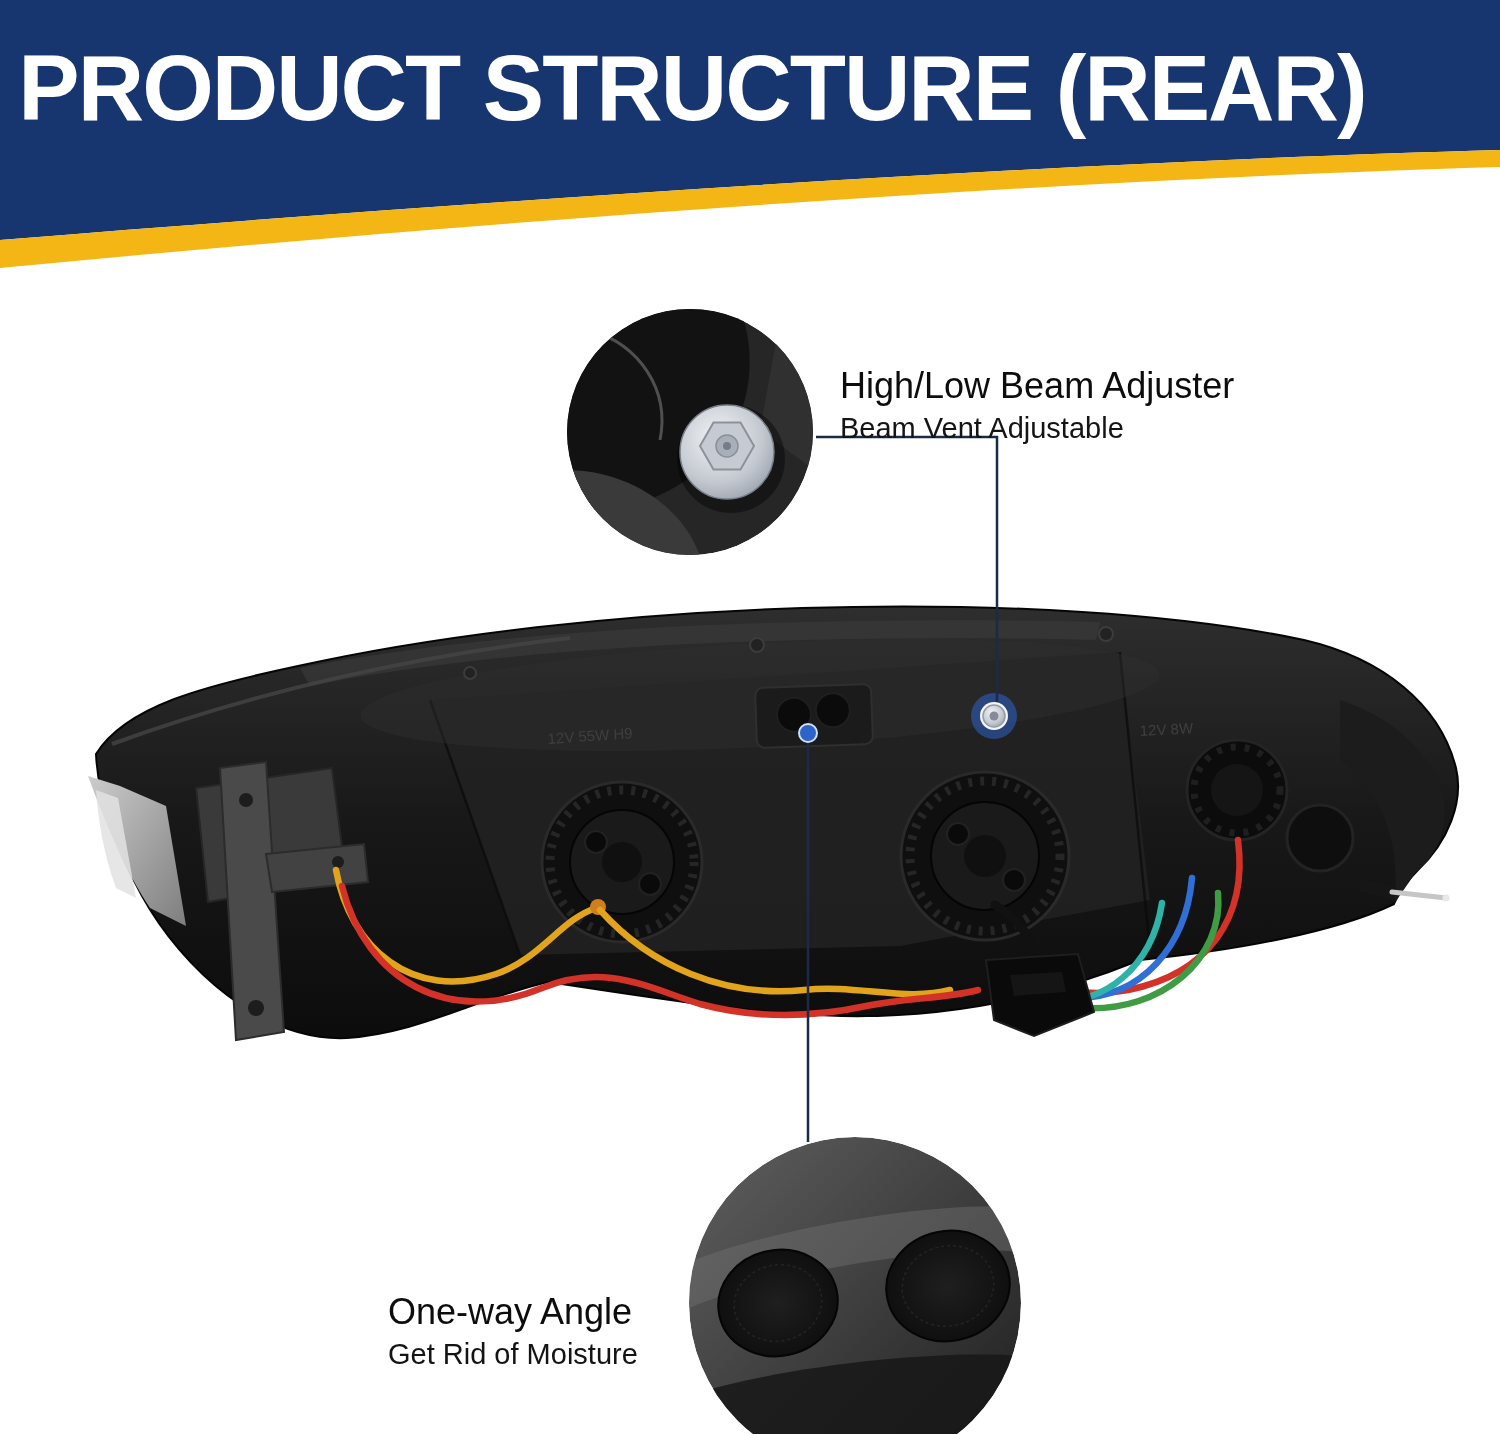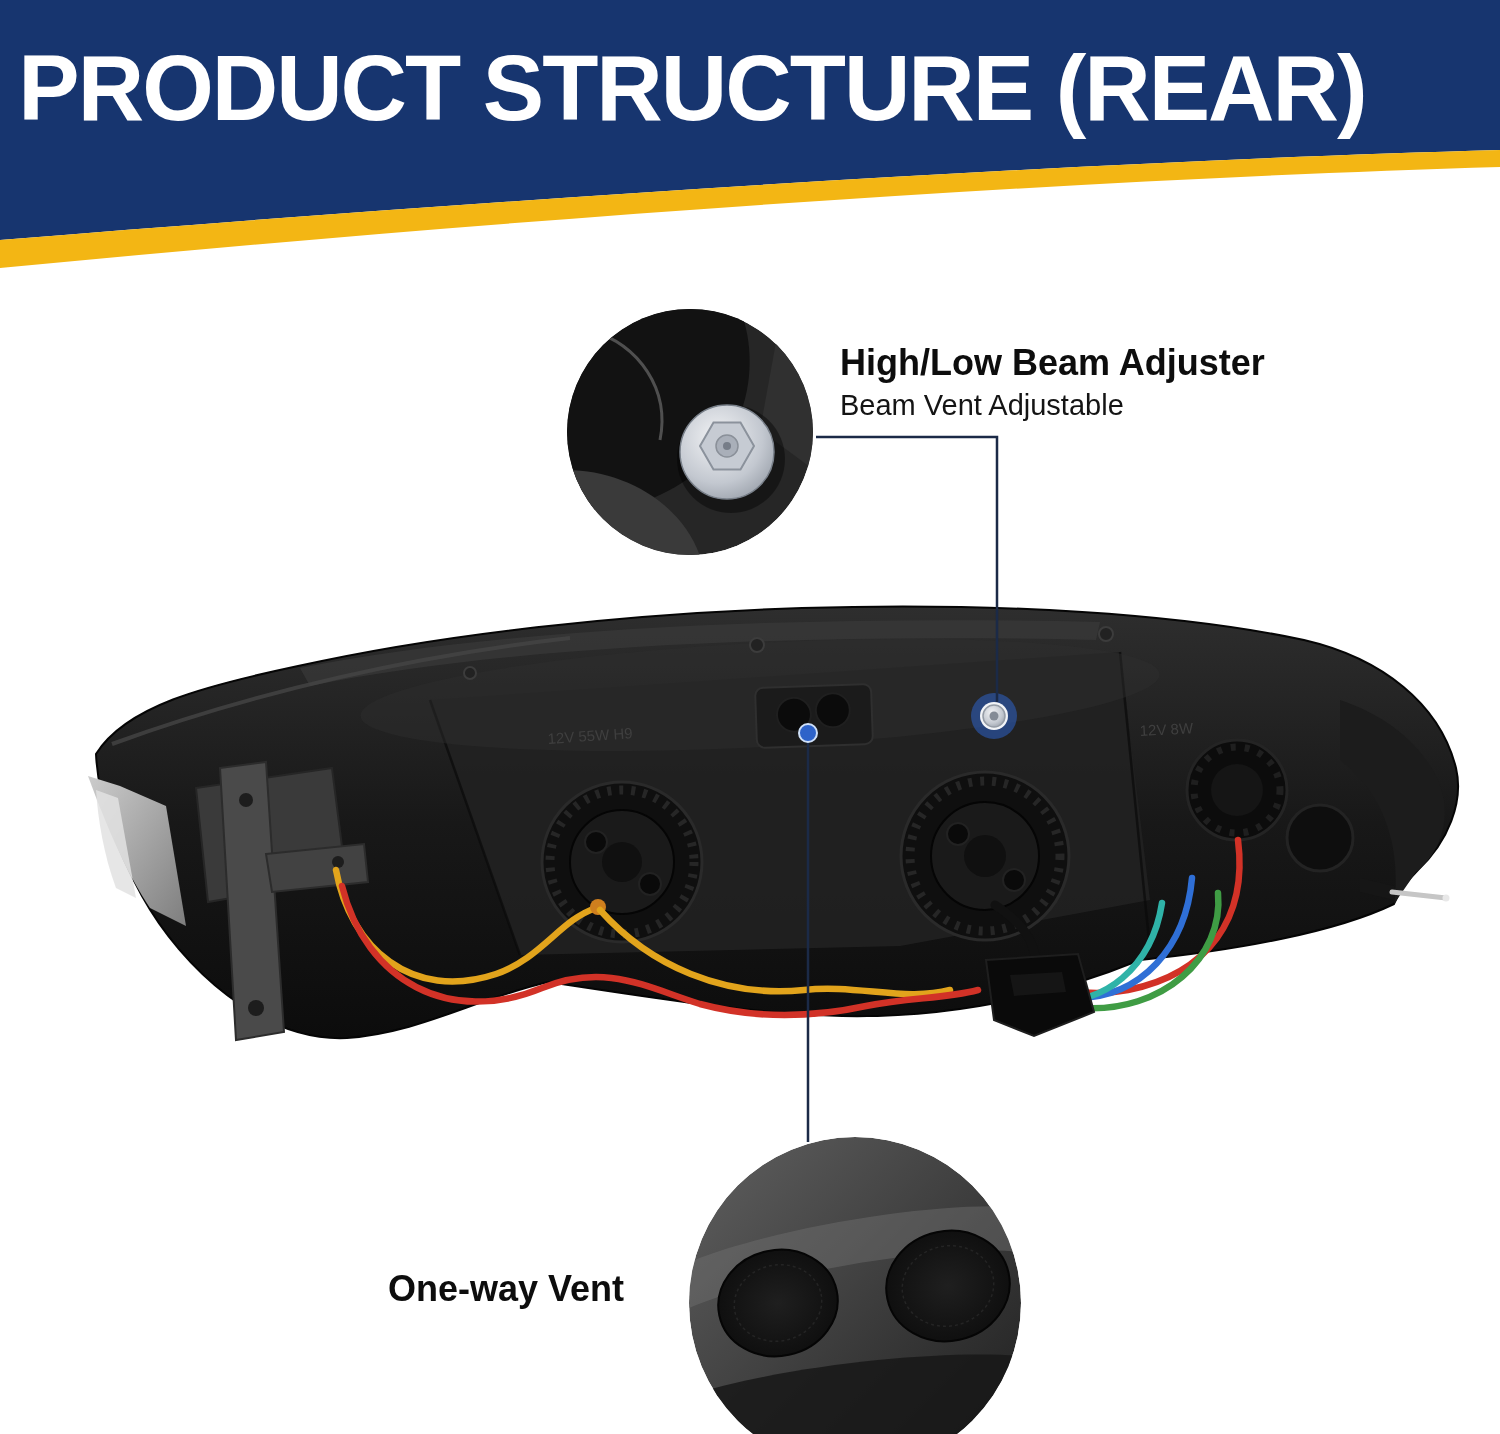--- a/index.html
+++ b/index.html
@@ -7,21 +7,21 @@
     position:relative;width:1500px;height:1434px;background:#ffffff;
     overflow:hidden;font-family:"Liberation Sans",sans-serif;
   }
   .scene{position:absolute;left:0;top:0;width:1500px;height:1434px;display:block;}
   .page-title{
     position:absolute;top:42px;left:0;width:1384px;margin:0;
     text-align:center;font-size:92px;font-weight:700;letter-spacing:-2px;
     color:#ffffff;white-space:nowrap;line-height:1;
   }
   .label{position:absolute;color:#0d0d0d;}
-  .label-title{font-size:36px;font-weight:700;line-height:1.15;}
+  .label-title{font-size:36px;font-weight:400;line-height:1.15;margin-top:23px;}
   .label-sub{font-size:29px;font-weight:400;line-height:1.3;color:#141414;margin-top:4px;}
   .label-top{left:840px;top:342px;}
   .label-bottom{left:388px;top:1268px;}
   svg text{font-family:"Liberation Sans",sans-serif;}
 </style>
 </head>
 <body>
 
 <div class="canvas">
 
@@ -188,16 +188,17 @@
   </svg>
 
   <h1 class="page-title">PRODUCT STRUCTURE (REAR)</h1>
 
   <div class="label label-top">
     <div class="label-title">High/Low Beam Adjuster</div>
     <div class="label-sub">Beam Vent Adjustable</div>
   </div>
 
   <div class="label label-bottom">
-    <div class="label-title">One-way Vent</div>
+    <div class="label-title">One-way Angle</div>
+    <div class="label-sub">Get Rid of Moisture</div>
   </div>
 
 </div>
 
 </body></html>

